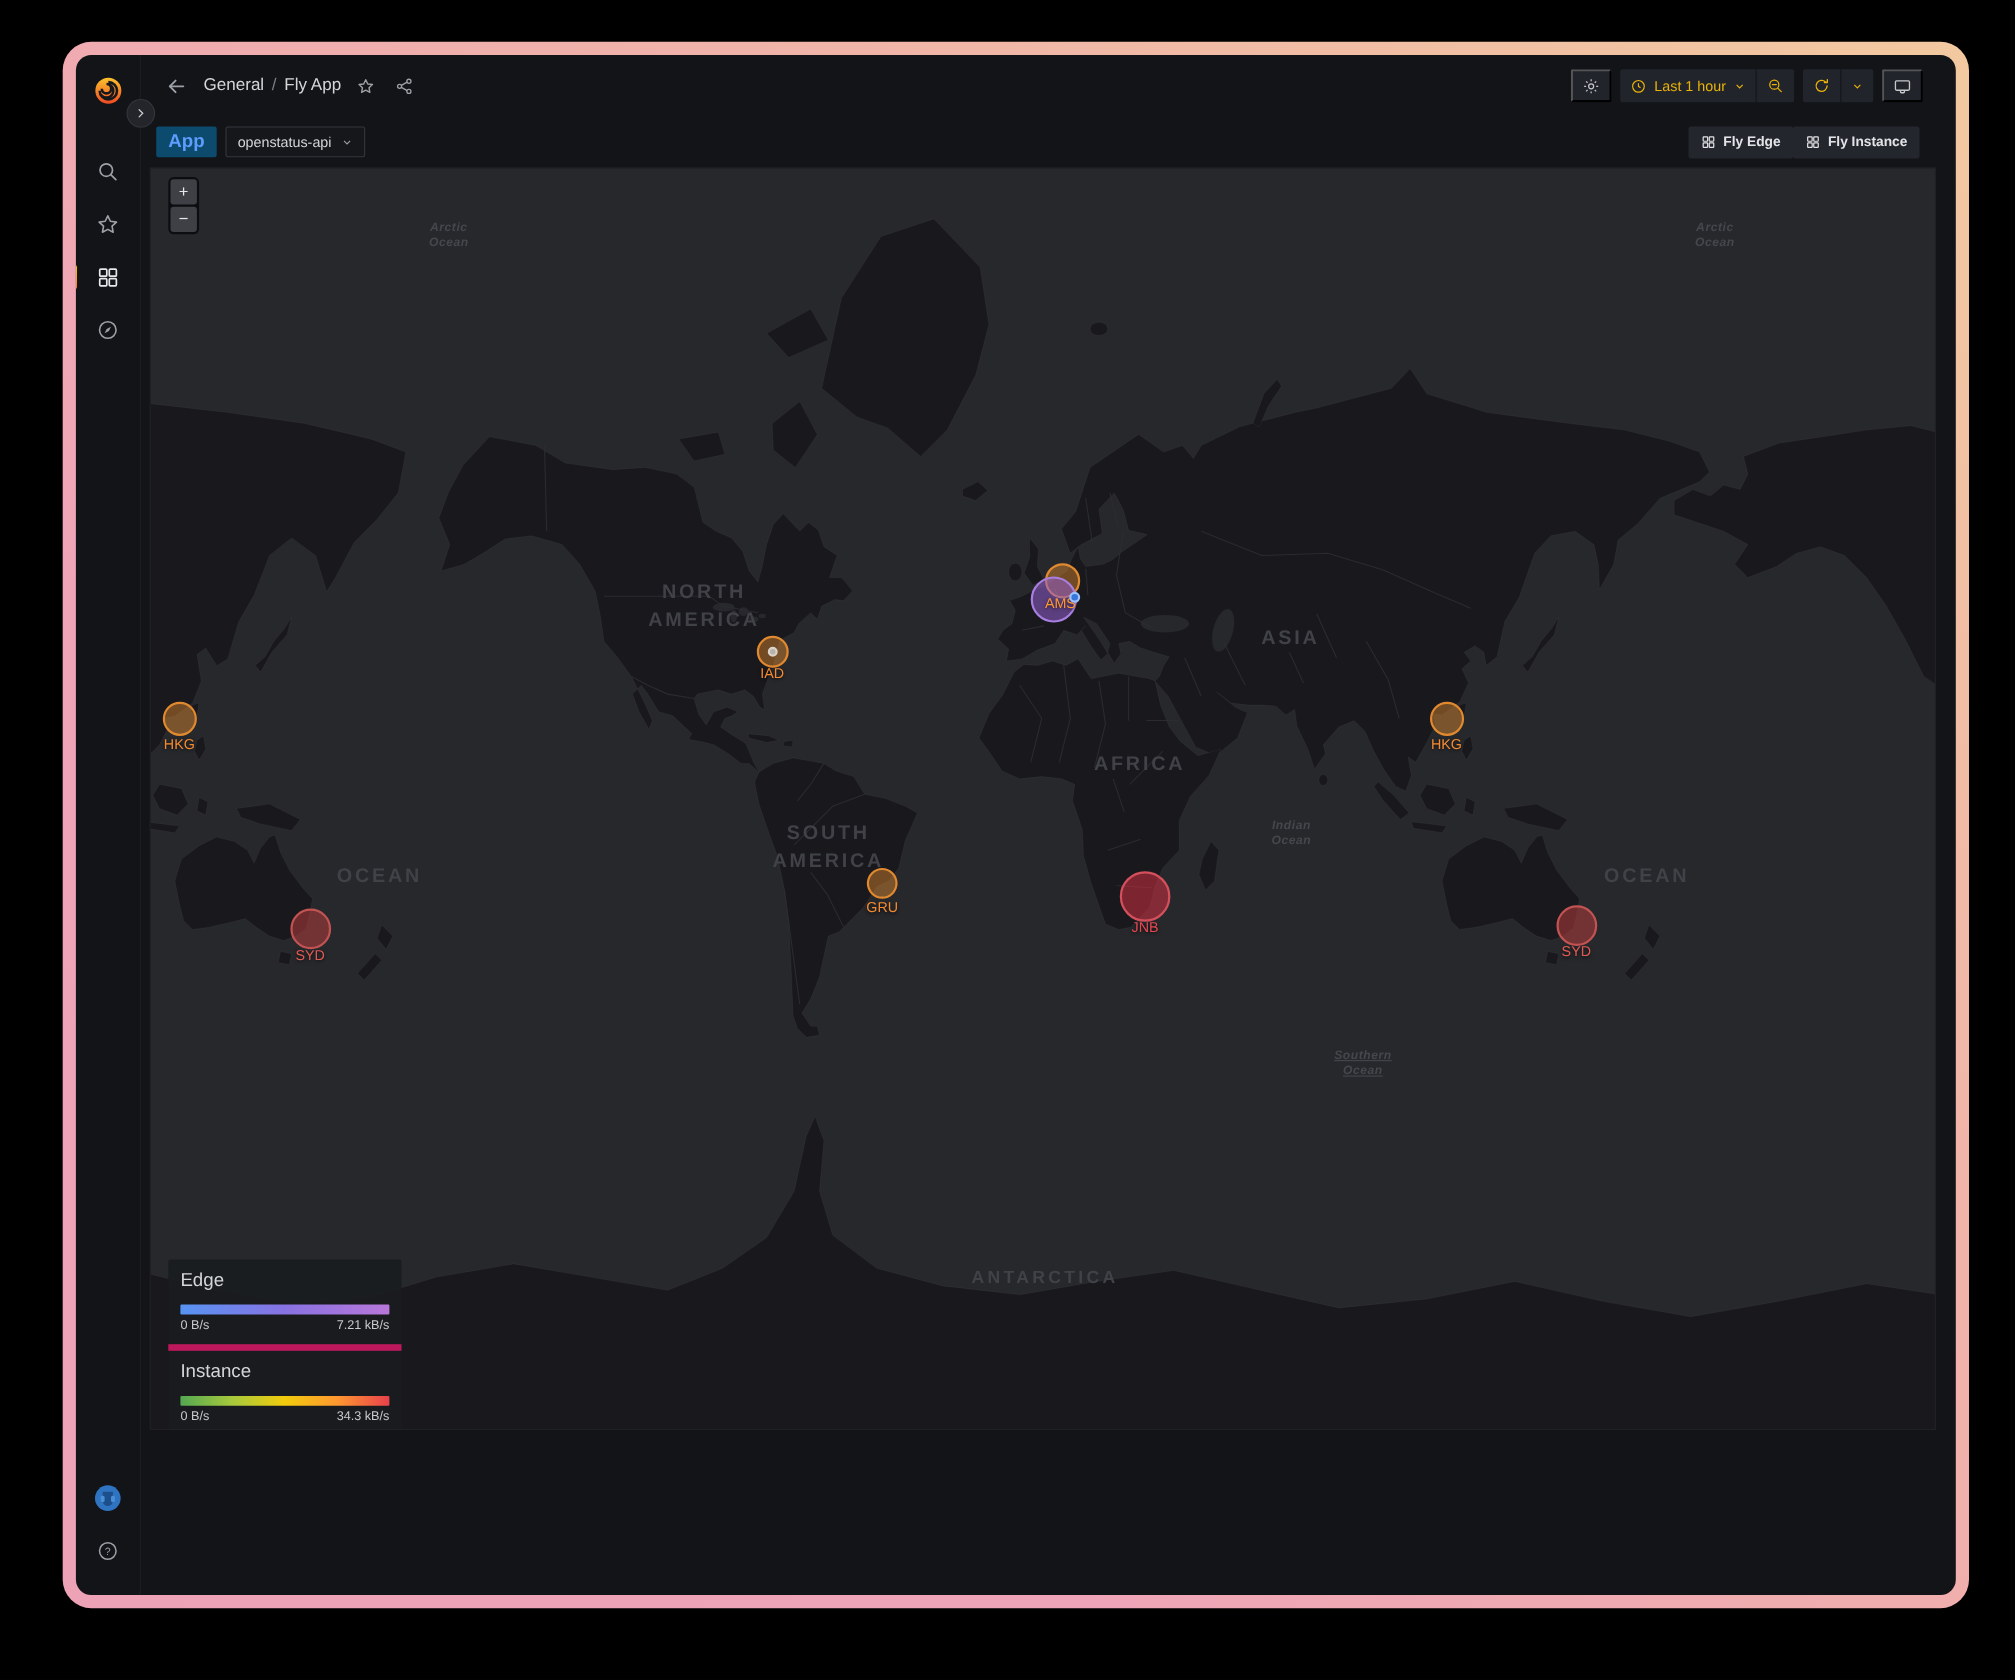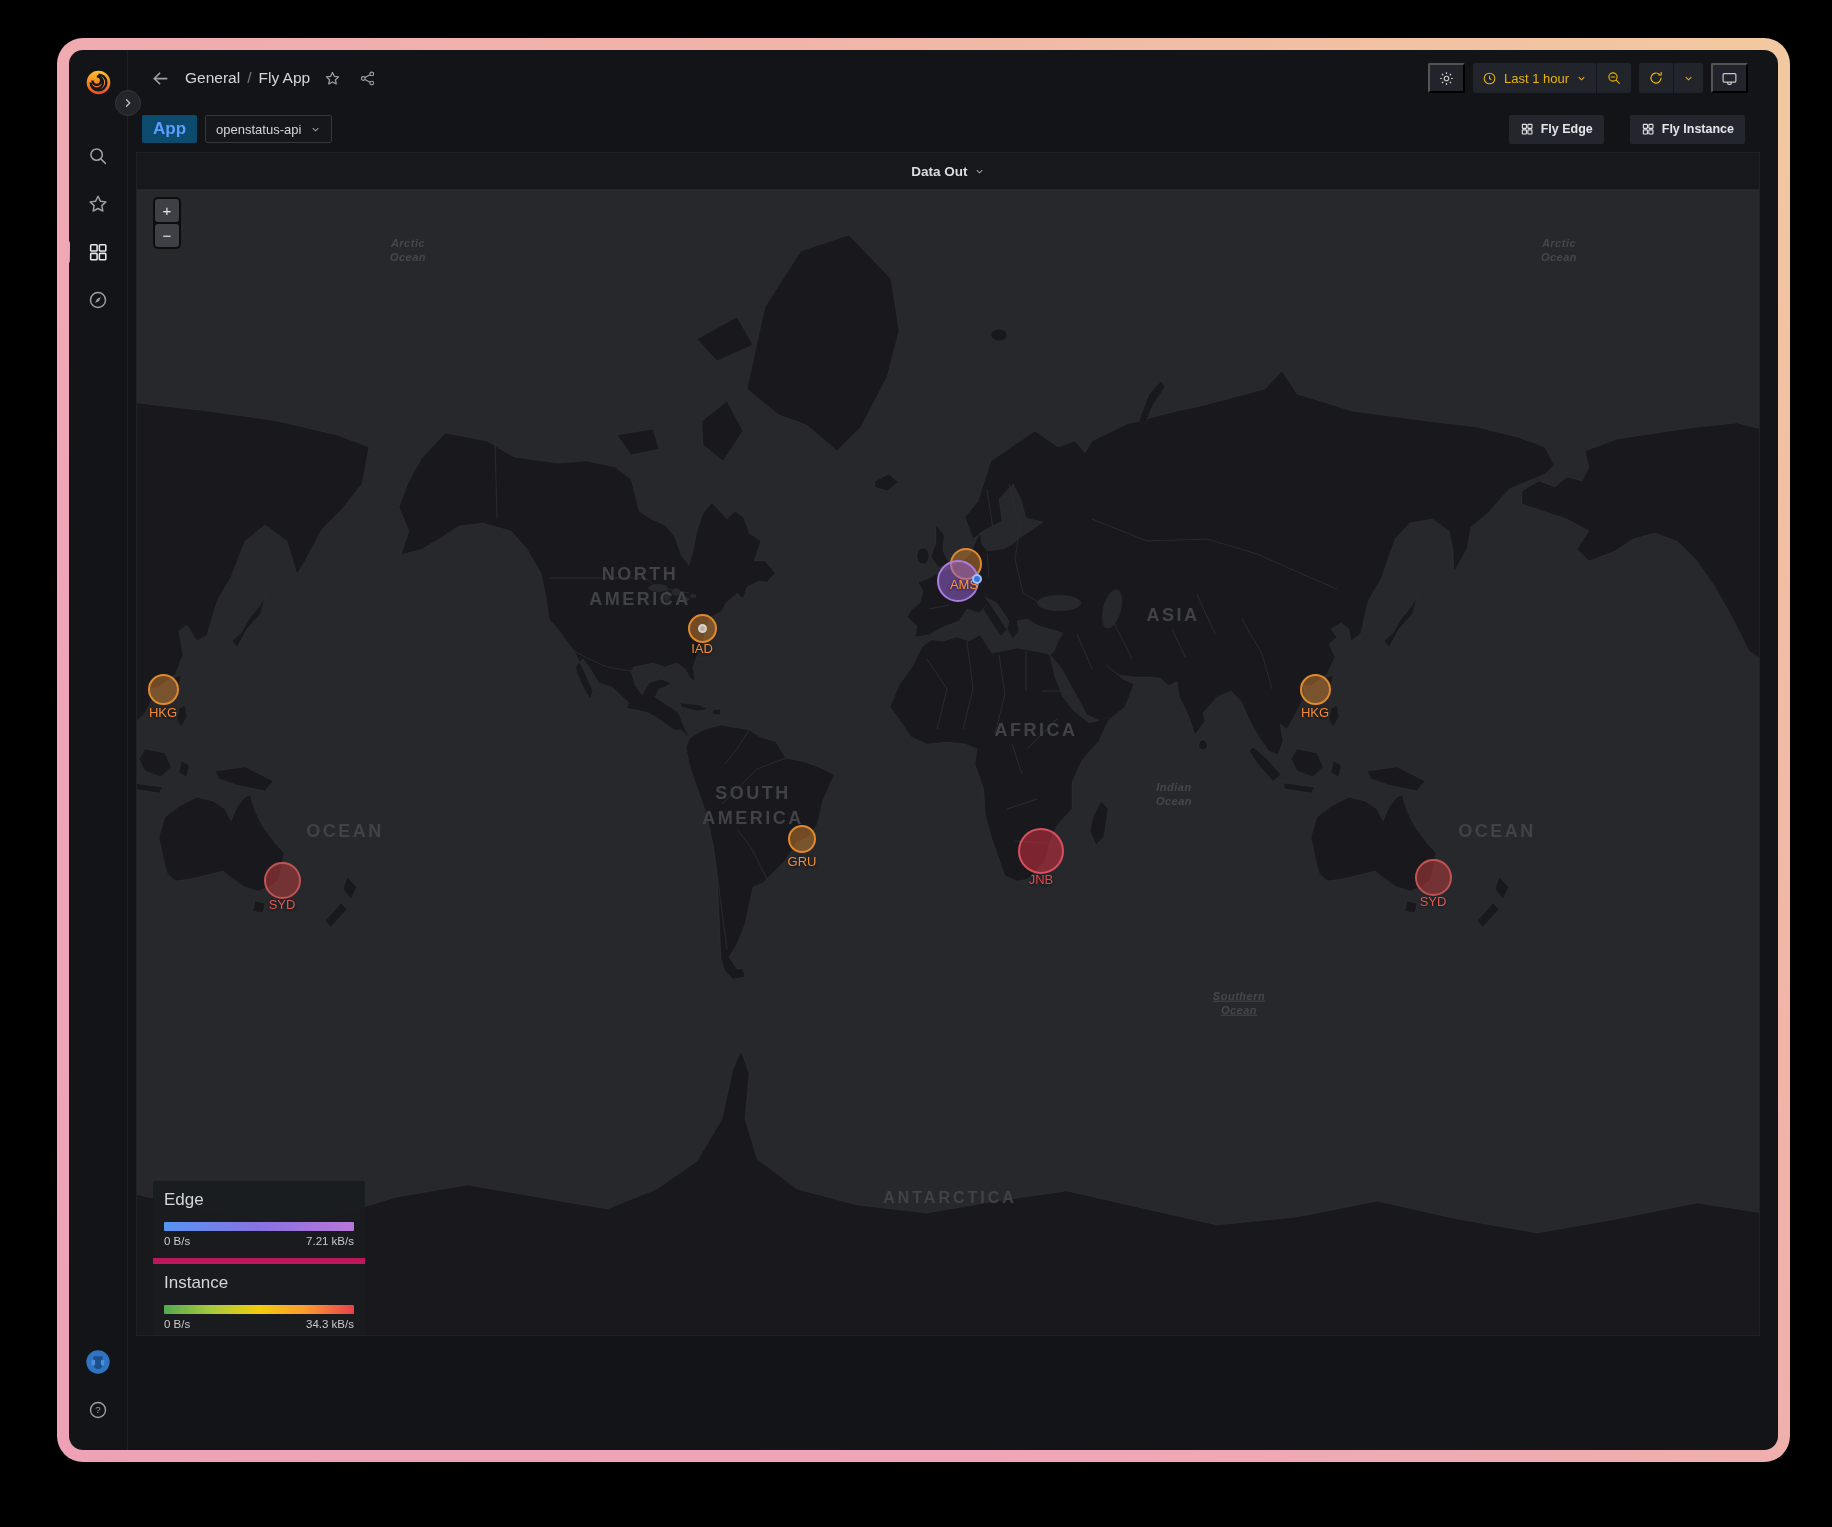--- a/index.html
+++ b/index.html
@@ -36,21 +36,21 @@
     color:#c7c8ca;padding:0 8px;font-size:13px;gap:7px;cursor:pointer;}
   .tool-group{display:flex;align-items:center;background:#22242b;border-radius:2px;height:30px;}
   .tool-group .seg{height:30px;display:flex;align-items:center;padding:0 9px;gap:7px;color:#eab308;font-size:13px;cursor:pointer;}
   .tool-group .divider{width:1px;height:30px;background:#14161a;}
 
   .toolbar-row{height:46px;display:flex;align-items:center;padding:0 33px 0 14px;gap:8px;}
   .var-chip{height:28px;display:flex;align-items:center;padding:0 11px;background:#0c4a6e;border-radius:2px;
     color:#5c9dff;font-weight:700;font-size:17px;}
   .var-select{height:28px;display:flex;align-items:center;gap:9px;padding:0 10px;background:#15171b;
     border:1px solid #35373d;border-radius:2px;color:#d5d6d9;font-weight:500;font-size:13px;cursor:pointer;}
-  .link-btns{margin-left:auto;display:flex;gap:26px;}
+  .link-btns{margin-left:auto;display:flex;}
   .panel-link{height:29px;display:flex;align-items:center;gap:7px;background:#24262d;border-radius:2px;
     padding:0 11px;color:#e3e4e8;font-weight:700;font-size:12.5px;cursor:pointer;}
 
   
   .panel{margin-left:8px;width:1624px;border:1px solid #1f2127;display:flex;flex-direction:column;}
   .panel-header{height:36px;background:#16181c;display:flex;align-items:center;justify-content:center;gap:6px;
     color:#dcdde0;font-weight:700;font-size:13.5px;cursor:pointer;}
   .panel-header svg{color:#9da0a6;}
   .map{position:relative;width:100%;height:1146px;background:#27282c;overflow:hidden;cursor:grab;}
   .map svg.base{position:absolute;inset:0;}
@@ -250,26 +250,20 @@
                 <rect x="13.5" y="4" width="7" height="7" rx="1"></rect>
               <rect x="4" y="13.5" width="7" height="7" rx="1"></rect>
                 <rect x="13.5" y="13.5" width="7" height="7" rx="1"></rect>
               </svg>
             <span>Fly Instance</span>
           </div>
         </div>
       </div>
 
       <div class="panel">
-        <div class="panel-header">
-          <span>Data Out</span>
-          <svg width="11" height="11" viewBox="0 0 24 24" fill="none" stroke="currentColor" stroke-width="2.2">
-              <path d="M6 9l6 6 6-6"></path>
-            </svg>
-        </div>
 
         <div class="map" id="map">
           <svg class="base" width="1624" height="1146" viewBox="0 0 1624 1146">
             <g fill="#19191d" stroke="rgba(255,255,255,0.05)" stroke-width="0.7">
 
               <path d="M271,294 L262,318 L272,342 L264,366 L285,360 L302,350 L322,337 L346,334 L374,342 L390,360 L404,384 L409,408 L412,430 L424,444 L437,462 L448,484 L456,502 L453,510 L444,494 L438,478 L446,470 L452,478 L462,494 L475,498 L492,514 L489,519 L504,522 L512,524 L525,532 L537,541 L544,541 L553,549 L548,540 L541,523 L530,516 L518,508 L522,500 L528,498 L534,494 L524,490 L512,494 L505,506 L498,496 L494,482 L497,478 L516,474 L528,478 L540,474 L548,480 L554,490 L558,492 L556,478 L561,464 L566,452 L569,440 L572,429 L585,422 L589,414 L600,404 L606,410 L610,398 L622,392 L630,393 L638,384 L628,372 L617,372 L624,352 L612,344 L607,329 L598,322 L590,330 L575,314 L566,324 L560,342 L556,362 L552,376 L544,366 L538,348 L528,336 L514,330 L502,322 L494,290 L478,278 L450,272 L420,274 L377,268 L350,252 L308,244 L284,270 Z"></path>
 
               <path d="M610,200 L628,118 L664,62 L712,46 L754,90 L762,142 L750,188 L724,238 L700,262 L670,236 L642,226 Z"></path>
               <path d="M565,232 L590,212 L606,242 L586,272 L566,256 Z"></path>
               <path d="M480,246 L516,240 L522,260 L494,266 Z"></path>

